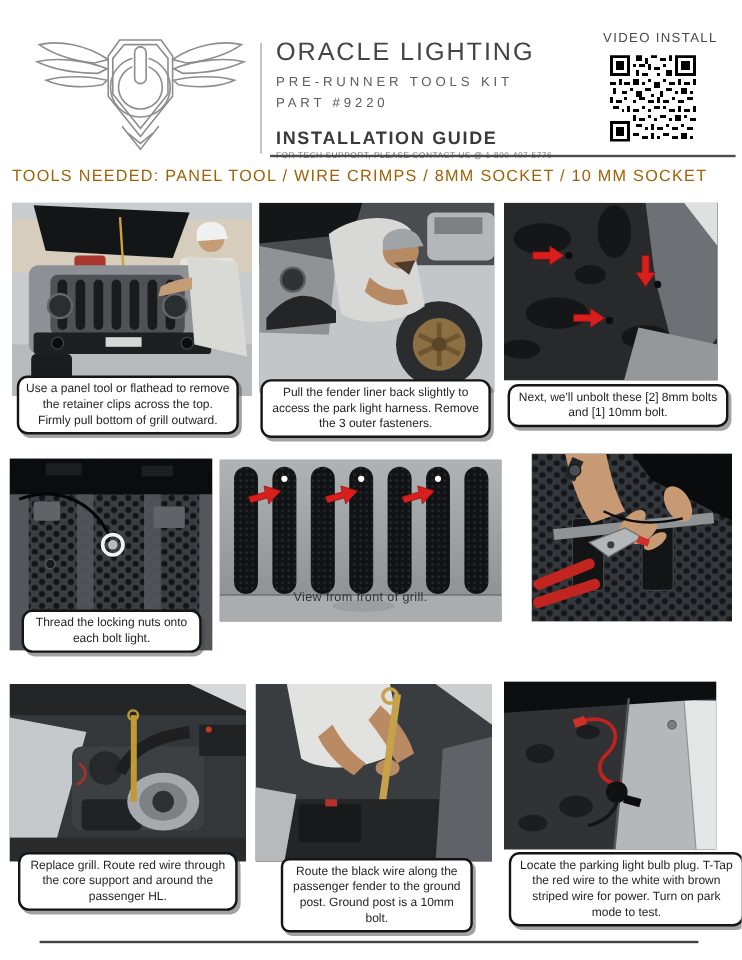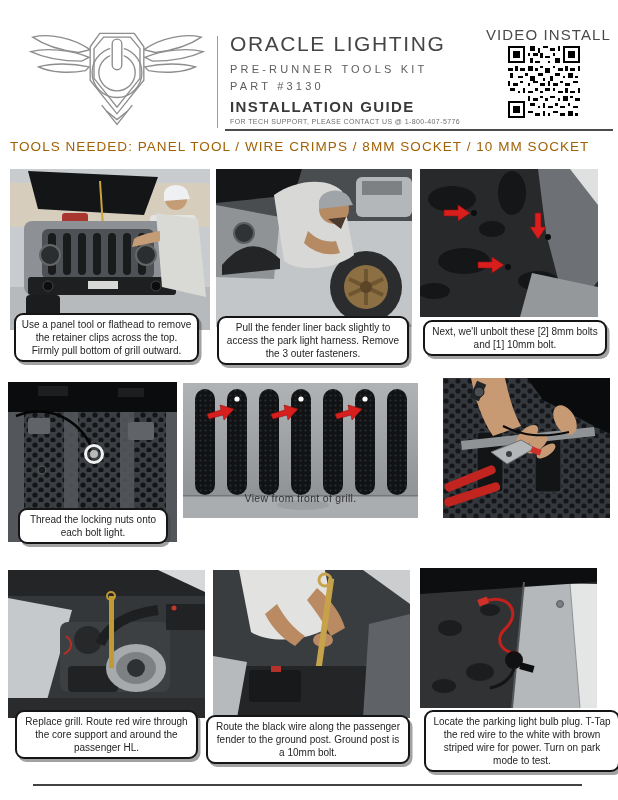--- a/index.html
+++ b/index.html
@@ -6,25 +6,25 @@
   #page{position:relative;width:618px;height:800px;background:#fff;overflow:hidden;
         font-family:"Liberation Sans",sans-serif;padding-left:37px;}
 
   
   .logo{position:absolute;left:26px;top:24px;width:182px;height:102px;}
   .vdiv{position:absolute;left:217px;top:36px;width:1px;height:92px;background:#9c9c9c;}
   .brandblock{position:absolute;left:230px;top:32px;width:260px;}
   .brand{font-size:21px;letter-spacing:1.6px;color:#454545;white-space:nowrap;}
   .prod{font-size:11px;letter-spacing:3.2px;color:#5d5d5d;margin-top:7px;white-space:nowrap;}
   .part{font-size:11px;letter-spacing:3.2px;color:#5d5d5d;margin-top:5px;white-space:nowrap;}
-  .doctitle{font-size:15px;letter-spacing:1.4px;color:#3a3a3a;font-weight:600;margin-top:6px;white-space:nowrap;}
+  .doctitle{font-size:15px;letter-spacing:1.4px;color:#3a3a3a;font-weight:600;margin-top:15px;white-space:nowrap;}
   .support{font-size:7px;letter-spacing:.4px;color:#6e6e6e;margin-top:3px;white-space:nowrap;}
   .hrule{position:absolute;left:225px;top:129px;width:388px;height:2px;background:#4c4c4c;}
-  .videolabel{position:absolute;left:486px;top:26px;width:112px;text-align:left;
-              font-size:15px;letter-spacing:1.1px;color:#4a4a4a;white-space:nowrap;}
+  .videolabel{position:absolute;left:486px;top:26px;width:112px;text-align:right;
+              font-size:11px;letter-spacing:1.1px;color:#4a4a4a;white-space:nowrap;}
   .qr{position:absolute;left:508px;top:46px;width:72px;height:72px;}
   .toolsline{position:absolute;left:10px;top:139px;width:600px;font-size:13.5px;
              letter-spacing:1.05px;color:#a16207;white-space:nowrap;}
 
   
   .photo{position:absolute;overflow:hidden;background:#9a9a9a;}
   .photo svg{display:block;width:100%;height:100%;}
   .s1{left:10px;top:169px;width:200px;height:161px;}
   .s2{left:216px;top:169px;width:196px;height:158px;}
   .s3{left:420px;top:169px;width:178px;height:148px;}
@@ -41,21 +41,21 @@
        font-size:10px;line-height:1.3;color:#242424;text-align:center;
        padding:3px 5px;box-sizing:border-box;}
   .capplain{position:absolute;font-size:10.5px;color:#333;text-align:center;letter-spacing:.3px;}
   .c1{left:14px;top:313px;width:185px;}
   .c2{left:217px;top:316px;width:192px;}
   .c3{left:423px;top:320px;width:184px;}
   .c4{left:18px;top:508px;width:150px;}
   .c5{left:183px;top:492px;width:235px;}
   .c6{left:452px;top:490px;width:147px;}
   .c7{left:15px;top:710px;width:183px;}
-  .c8{left:206px;top:715px;width:204px;}
+  .c8{left:234px;top:715px;width:160px;border-radius:7px;}
   .c9{left:424px;top:710px;width:196px;}
 
   .brule{position:absolute;left:33px;top:784px;width:549px;height:2px;background:#424242;}
 </style>
 </head>
 <body>
 
 <div id="page">
 
   <svg class="logo" viewBox="0 0 190 105" fill="none" stroke="#8d8d8d" stroke-width="1.4">
@@ -78,21 +78,21 @@
     <circle cx="95" cy="50" r="19"></circle>
     <rect x="88" y="22" width="14" height="14" fill="#fff" stroke="none"></rect>
     <rect x="90" y="15" width="10" height="32" rx="5" fill="#fff"></rect>
   </svg>
 
   <div class="vdiv"></div>
 
   <div class="brandblock">
     <div class="brand">ORACLE LIGHTING</div>
     <div class="prod">PRE-RUNNER TOOLS KIT</div>
-    <div class="part">PART #3130</div>
+    <div class="part">PART #9220</div>
     <div class="doctitle">INSTALLATION GUIDE</div>
     <div class="support">FOR TECH SUPPORT, PLEASE CONTACT US @ 1-800-407-5776</div>
   </div>
   <div class="hrule"></div>
 
   <div class="videolabel">VIDEO INSTALL</div>
   <svg class="qr" viewBox="0 0 29 29" shape-rendering="crispEdges">
     <rect width="29" height="29" fill="#fff"></rect>
     <path fill="#000" d="M0 0h7v7H0zM22 0h7v7h-7zM0 22h7v7H0z"></path>
     <path fill="#fff" d="M1 1h5v5H1zM23 1h5v5h-5zM1 23h5v5H1z"></path>

